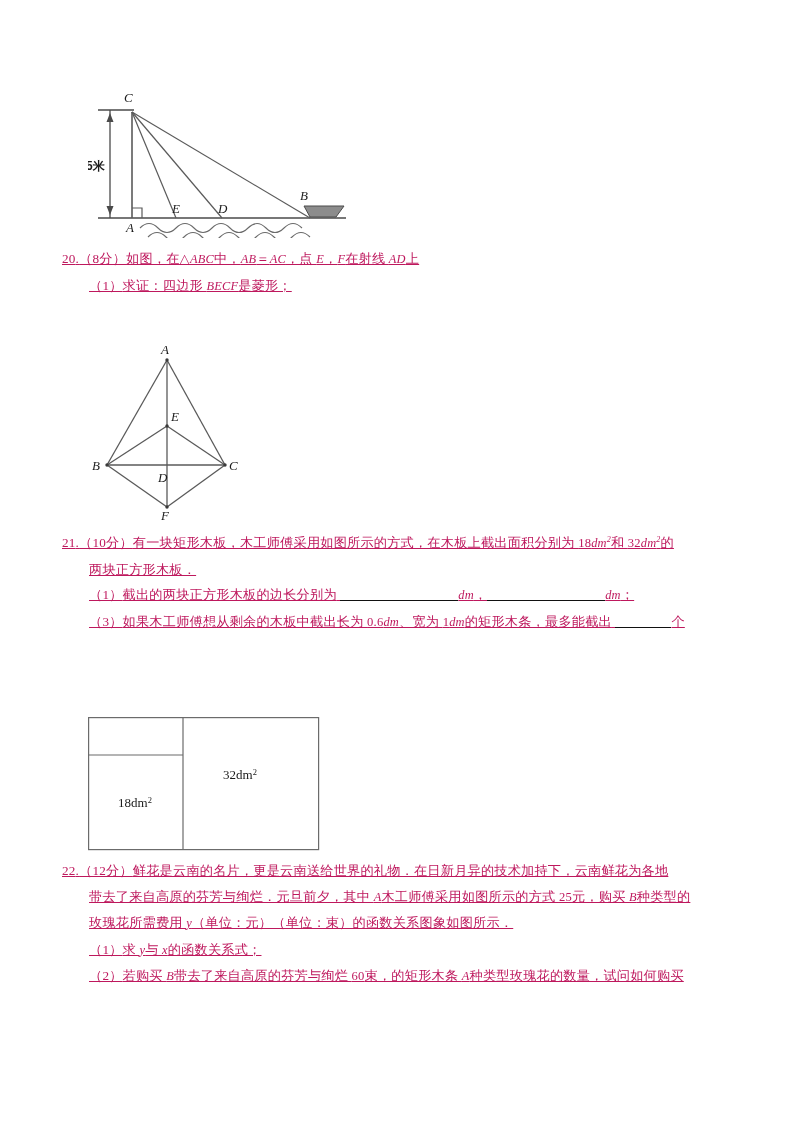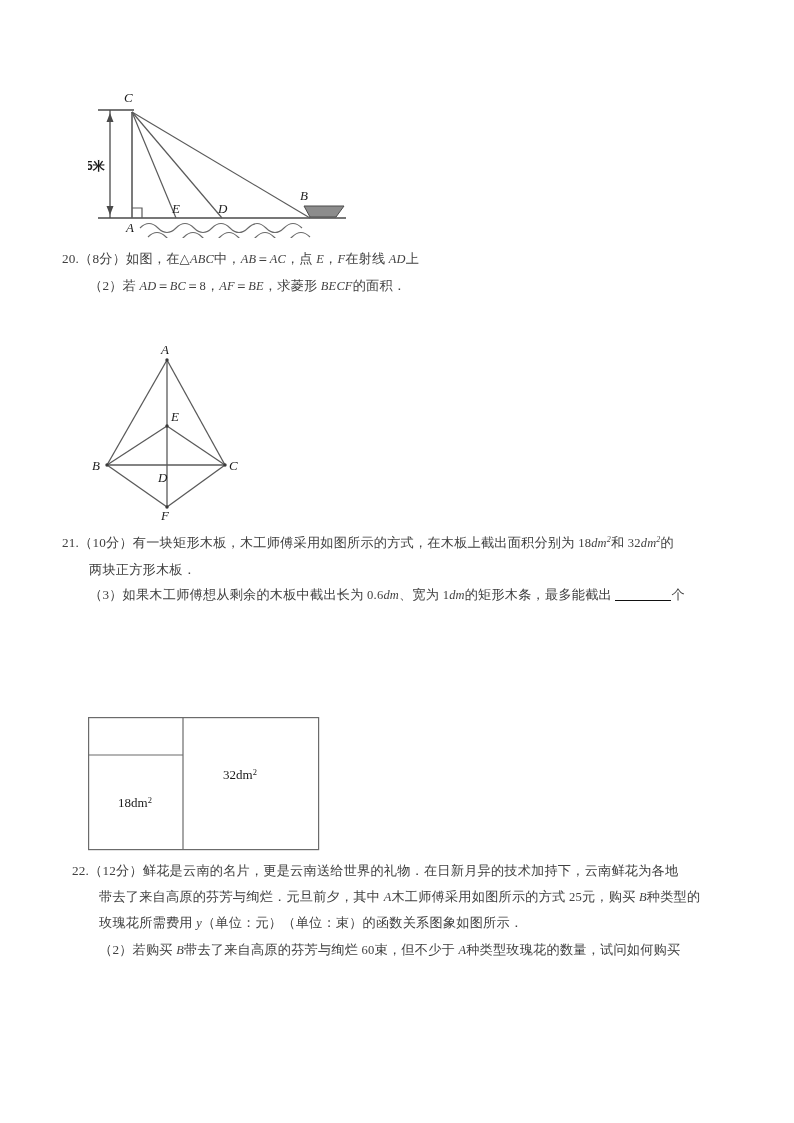--- a/index.html
+++ b/index.html
@@ -21,21 +21,22 @@
     width: 794px;
     height: 1123px;
   }
 
   
   .q-block {
     position: absolute;
     font-size: 13.2px;
     line-height: 25.5px;
     letter-spacing: 0.2px;
-    color: #404040;
+    color: #be185d;
+    text-decoration: underline;
   }
   .q-line {
     white-space: nowrap;
   }
   .indent1 { padding-left: 27px; }
   .num { font-family: "Liberation Serif", serif; }
   .math {
     font-style: italic;
     font-family: "Liberation Serif", "DejaVu Serif", serif;
     font-size: 12.4px;
@@ -137,21 +138,21 @@
       <text class="fig-label" x="212" y="112">B</text>
       <text class="fig-label-cn" x="-2" y="82">5米</text>
     </svg>
   </div>
 
   <div class="q-block" style="left:62px; top:246px; width:690px;">
     <div class="q-line">
       <span class="num">20</span><span>.</span><span>（8分）</span><span>如图，在△</span><span class="math">ABC</span><span>中，</span><span class="math">AB</span><span>＝</span><span class="math">AC</span><span>，点 </span><span class="math">E</span><span>，</span><span class="math">F</span><span>在射线 </span><span class="math">AD</span><span>上</span>
     </div>
     <div class="q-line indent1">
-      <span>（2）</span><span>若 </span><span class="math">AD</span><span>＝</span><span class="math">BC</span><span>＝</span><span class="digits">8</span><span>，</span><span class="math">AF</span><span>＝</span><span class="math">BE</span><span>，</span><span>求菱形 </span><span class="math">BECF</span><span>的面积．</span>
+      <span>（1）</span><span>求证：四边形 </span><span class="math">BECF</span><span>是菱形；</span>
     </div>
   </div>
 
   <div class="fig" style="left:80px; top:338px; width:180px; height:185px;">
     <svg width="180" height="185" viewBox="0 0 180 185">
       <g stroke="#5a5a5a" stroke-width="1.3" fill="none">
 
         <line x1="87" y1="22" x2="27" y2="127"></line>
         <line x1="87" y1="22" x2="145" y2="127"></line>
 
@@ -182,46 +183,52 @@
   </div>
 
   <div class="q-block" style="left:62px; top:527px; width:700px;">
     <div class="q-line">
       <span class="num">21</span><span>.</span><span>（10分）</span><span>有一块矩形木板，木工师傅采用如图所示的方式，在木板上截出面积分别为 </span><span class="digits">18</span><span class="math">dm</span><sup class="sq">2</sup><span>和 </span><span class="digits">32</span><span class="math">dm</span><sup class="sq">2</sup><span>的</span>
     </div>
     <div class="q-line indent1">
       <span>两块正方形木板．</span>
     </div>
     <div class="q-line indent1">
+      <span>（1）</span><span>截出的两块正方形木板的边长分别为</span><span>&nbsp;</span><span class="blank-long"></span><span class="math">dm</span><span>，</span><span class="blank-long"></span><span class="math">dm</span><span>；</span>
+    </div>
+    <div class="q-line indent1">
       <span>（3）</span><span>如果木工师傅想从剩余的木板中截出长为 </span><span class="digits">0.6</span><span class="math">dm</span><span>、宽为 </span><span class="digits">1</span><span class="math">dm</span><span>的矩形木条，最多能截出</span><span>&nbsp;</span><span class="blank-short"></span><span>个</span>
     </div>
   </div>
 
   <div class="fig" style="left:88px; top:717px; width:232px; height:134px;">
     <svg width="232" height="134" viewBox="0 0 232 134">
 
       <rect x="0.6" y="0.6" width="230" height="132" fill="none" stroke="#6b6b6b" stroke-width="1.2"></rect>
 
       <line x1="95" y1="0.6" x2="95" y2="132.6" stroke="#6b6b6b" stroke-width="1.2"></line>
 
       <line x1="0.6" y1="38" x2="95" y2="38" stroke="#6b6b6b" stroke-width="1.2"></line>
 
       <text class="area-label" x="30" y="90">18dm<tspan class="area-label-sup" dy="-4">2</tspan></text>
       <text class="area-label" x="135" y="62">32dm<tspan class="area-label-sup" dy="-4">2</tspan></text>
     </svg>
   </div>
 
-  <div class="q-block" style="left:72px; top:858px; width:700px;">
+  <div class="q-block" style="left:62px; top:858px; width:700px;">
     <div class="q-line">
       <span class="num">22</span><span>.</span><span>（12分）</span><span>鲜花是云南的名片，更是云南送给世界的礼物．在日新月异的技术加持下，云南鲜花为各地</span>
     </div>
     <div class="q-line indent1">
       <span>带去了来自高原的芬芳与绚烂．元旦前夕，其中 </span><span class="math">A</span><span>木工师傅采用如图所示的方式 </span><span class="digits">25</span><span>元，购买 </span><span class="math">B</span><span>种类型的</span>
     </div>
     <div class="q-line indent1">
       <span>玫瑰花所需费用 </span><span class="math">y</span><span>（单位：元）（单位：束）的函数关系图象如图所示．</span>
     </div>
     <div class="q-line indent1">
-      <span>（2）</span><span>若购买 </span><span class="math">B</span><span>带去了来自高原的芬芳与绚烂 </span><span class="digits">60</span><span>束，但不少于 </span><span class="math">A</span><span>种类型玫瑰花的数量，试问如何购买</span>
+      <span>（1）</span><span>求 </span><span class="math">y</span><span>与 </span><span class="math">x</span><span>的函数关系式；</span>
+    </div>
+    <div class="q-line indent1">
+      <span>（2）</span><span>若购买 </span><span class="math">B</span><span>带去了来自高原的芬芳与绚烂 </span><span class="digits">60</span><span>束，的矩形木条 </span><span class="math">A</span><span>种类型玫瑰花的数量，试问如何购买</span>
     </div>
   </div>
 
 </div>
 
 </body></html>

